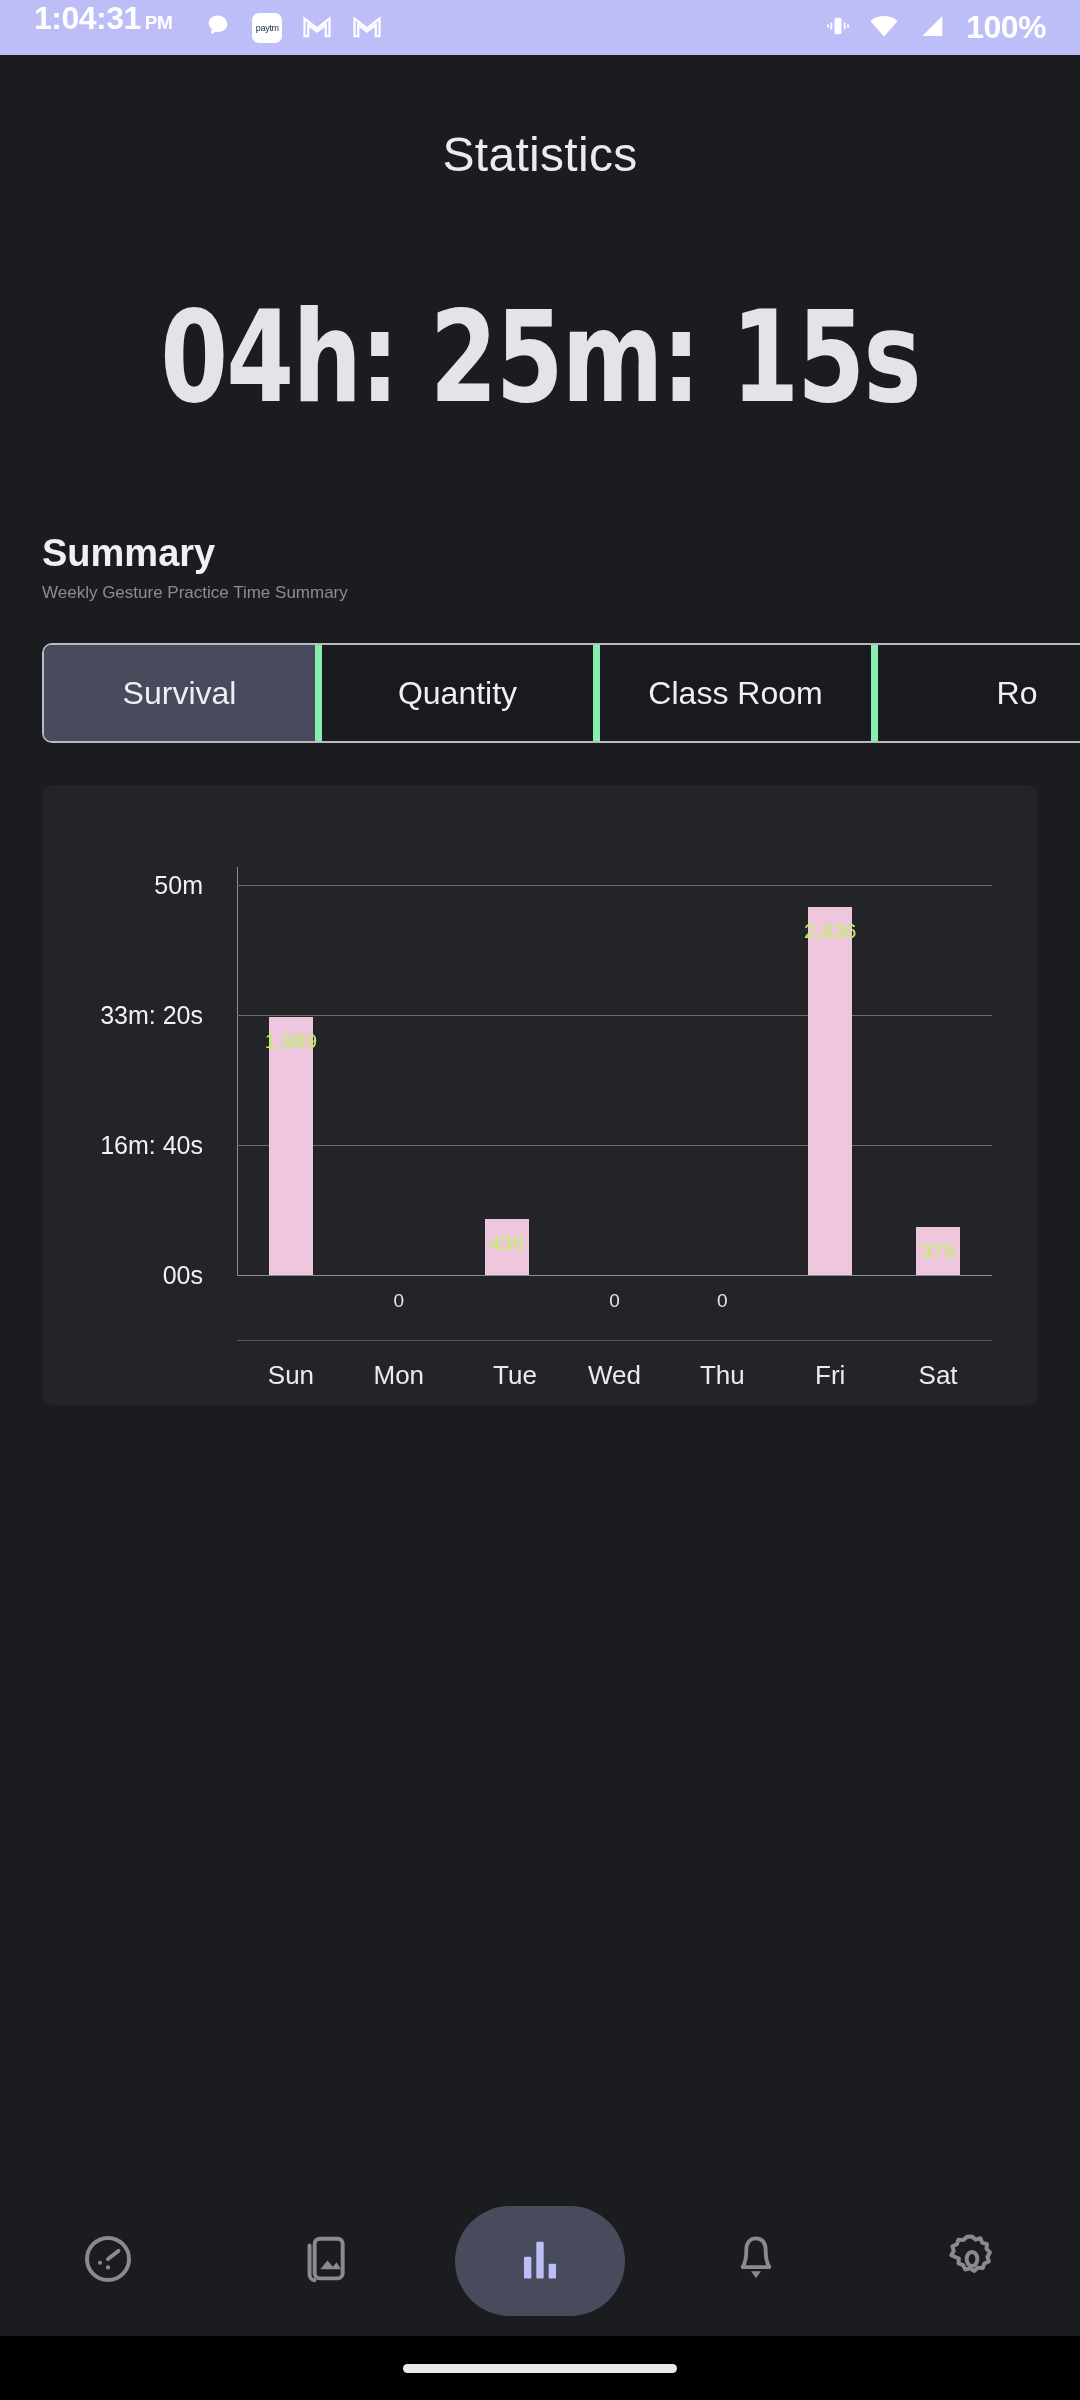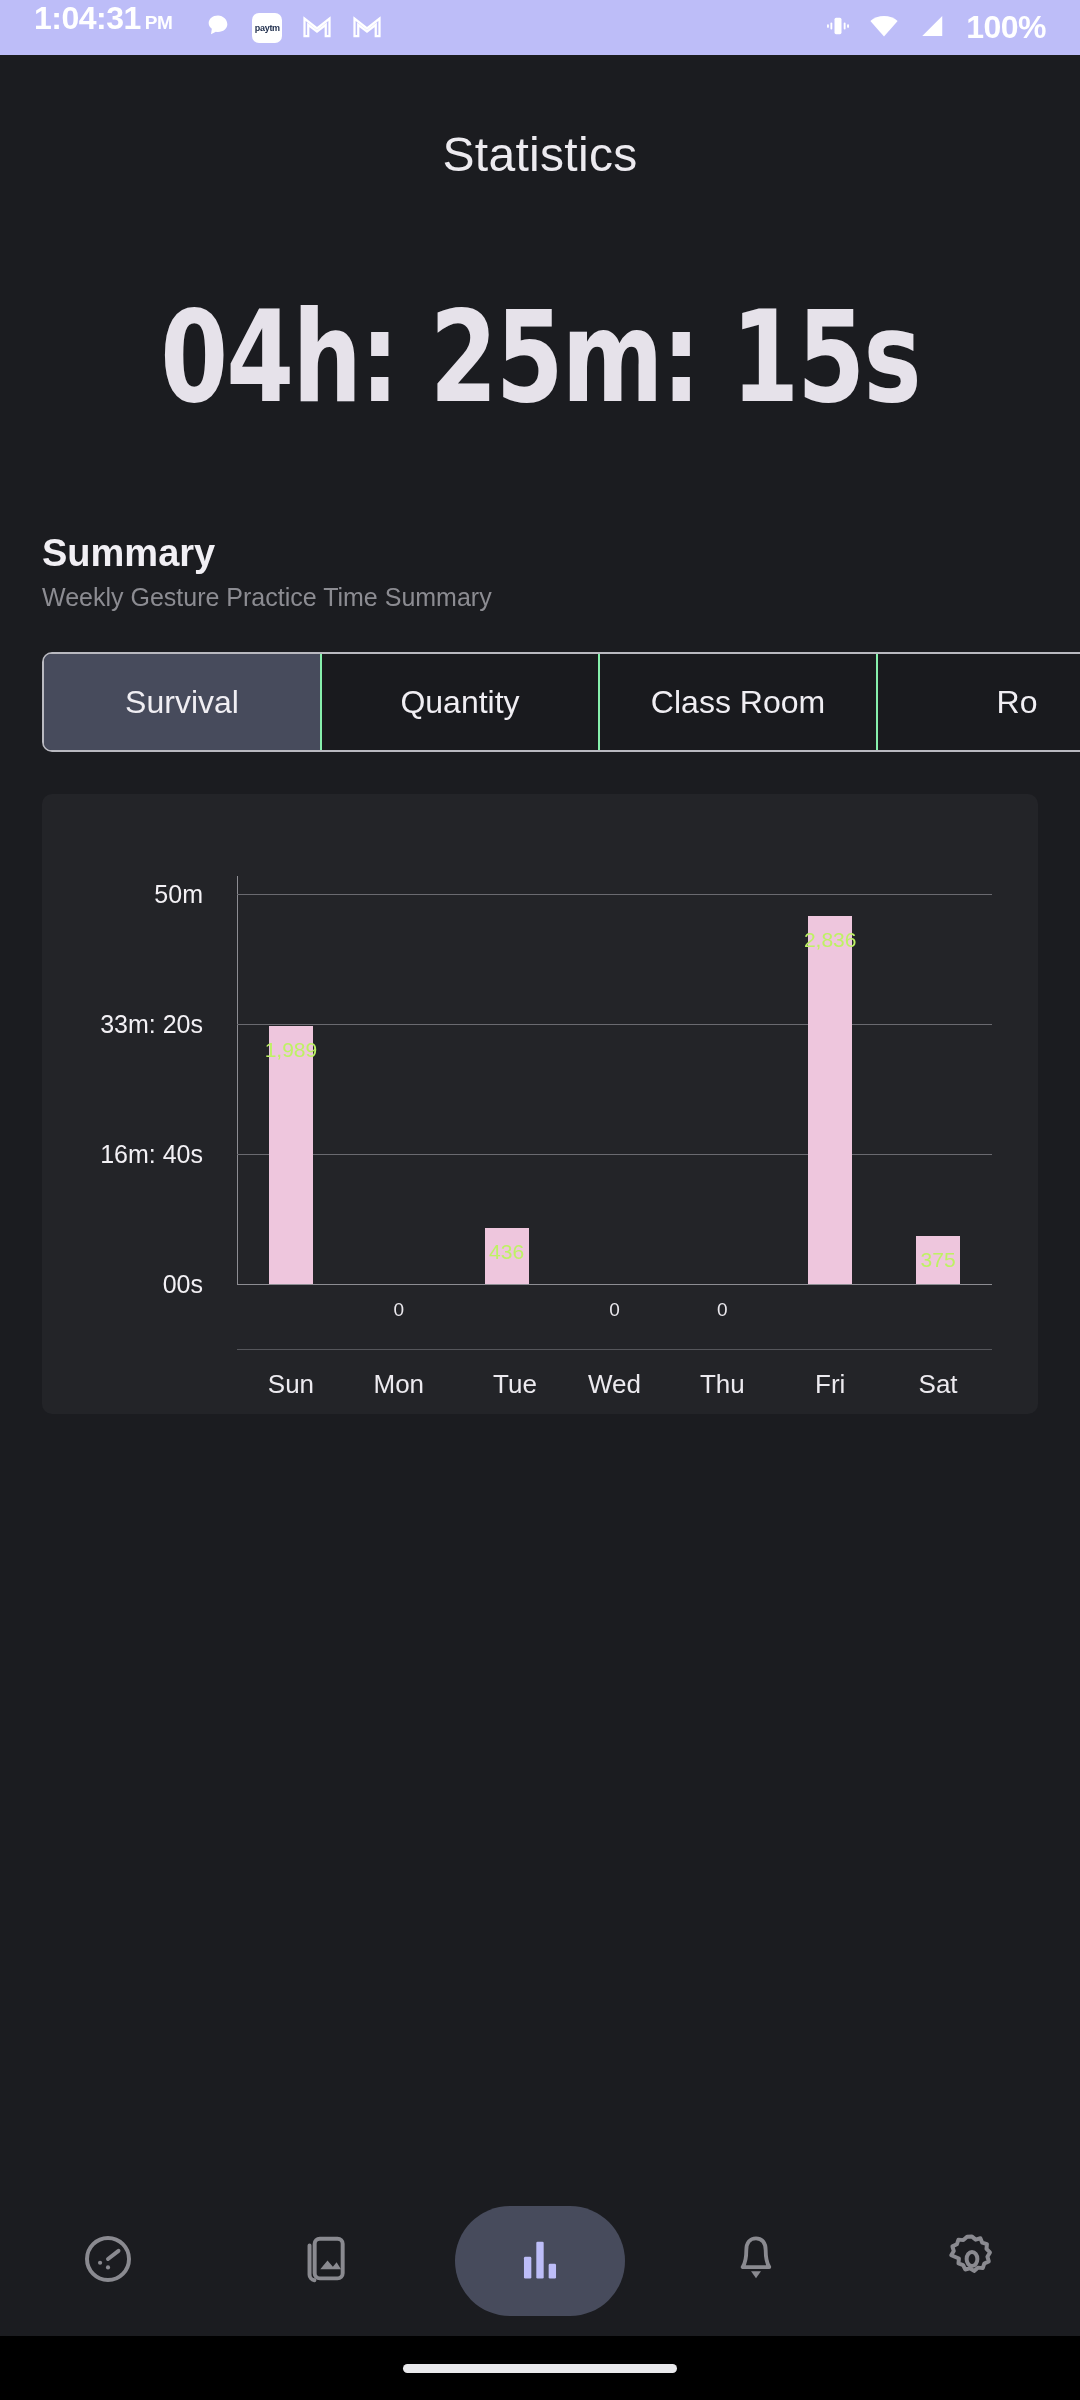--- a/index.html
+++ b/index.html
@@ -30,21 +30,21 @@
   }
   .sb-clock .ampm { font-size:19px; font-weight:700; }
   .sb-icons-left { display:flex; align-items:center; gap:20px; margin-left:32px; }
   .sb-spacer { flex:1; }
   .sb-icons-right { display:flex; align-items:center; gap:16px; }
   .sb-battery { font-size:32px; font-weight:700; letter-spacing:-0.5px; margin-left:4px;}
   .ic { display:block; }
   .paytm-badge {
     width:30px;height:30px;border-radius:7px;background:#fff;
     display:flex;align-items:center;justify-content:center;
-    font-size:9px;font-weight:700;color:#1c2b4a;letter-spacing:-0.3px;
+    font-size:9px;font-weight:400;color:#1c2b4a;letter-spacing:-0.3px;
   }
 
   
   .screen-title {
     text-align:center;
     font-size:48px;
     font-weight:400;
     color:#eceaef;
     padding-top:72px;
     letter-spacing:0.3px;
@@ -64,21 +64,21 @@
     font-weight:700;
     color:#e6e2ea;
     letter-spacing:-2px;
     transform:scaleX(0.86);
     line-height:1.05;
   }
 
   
   .summary-block { margin-top:108px; padding:0 42px; }
   .summary-title { font-size:38px; font-weight:700; color:#f1eff4; }
-  .summary-sub { font-size:25px; color:#8c8c92; margin-top:8px; }
+  .summary-sub { font-size:17px; color:#8c8c92; margin-top:8px; }
 
   
   .tabs-scroll {
     margin-top:40px;
     margin-left:42px;
     width:1038px;
     overflow:hidden;
   }
   .tabs {
     display:flex;
@@ -88,21 +88,21 @@
     height:100px;
   }
   .tab {
     flex:0 0 auto;
     width:278px;
     display:flex;
     align-items:center;
     justify-content:center;
     font-size:32px;
     color:#f0eef3;
-    border-right:2px solid #86efac;
+    border-right:7px solid #86efac;
     background:#191a1e;
   }
   .tab:last-child { border-right:none; }
   .tab.active { background:#474b5c; border-radius:7px 0 0 7px; }
 
   
   .chart-card {
     margin:42px 42px 0 42px;
     background:#232428;
     border-radius:10px;

